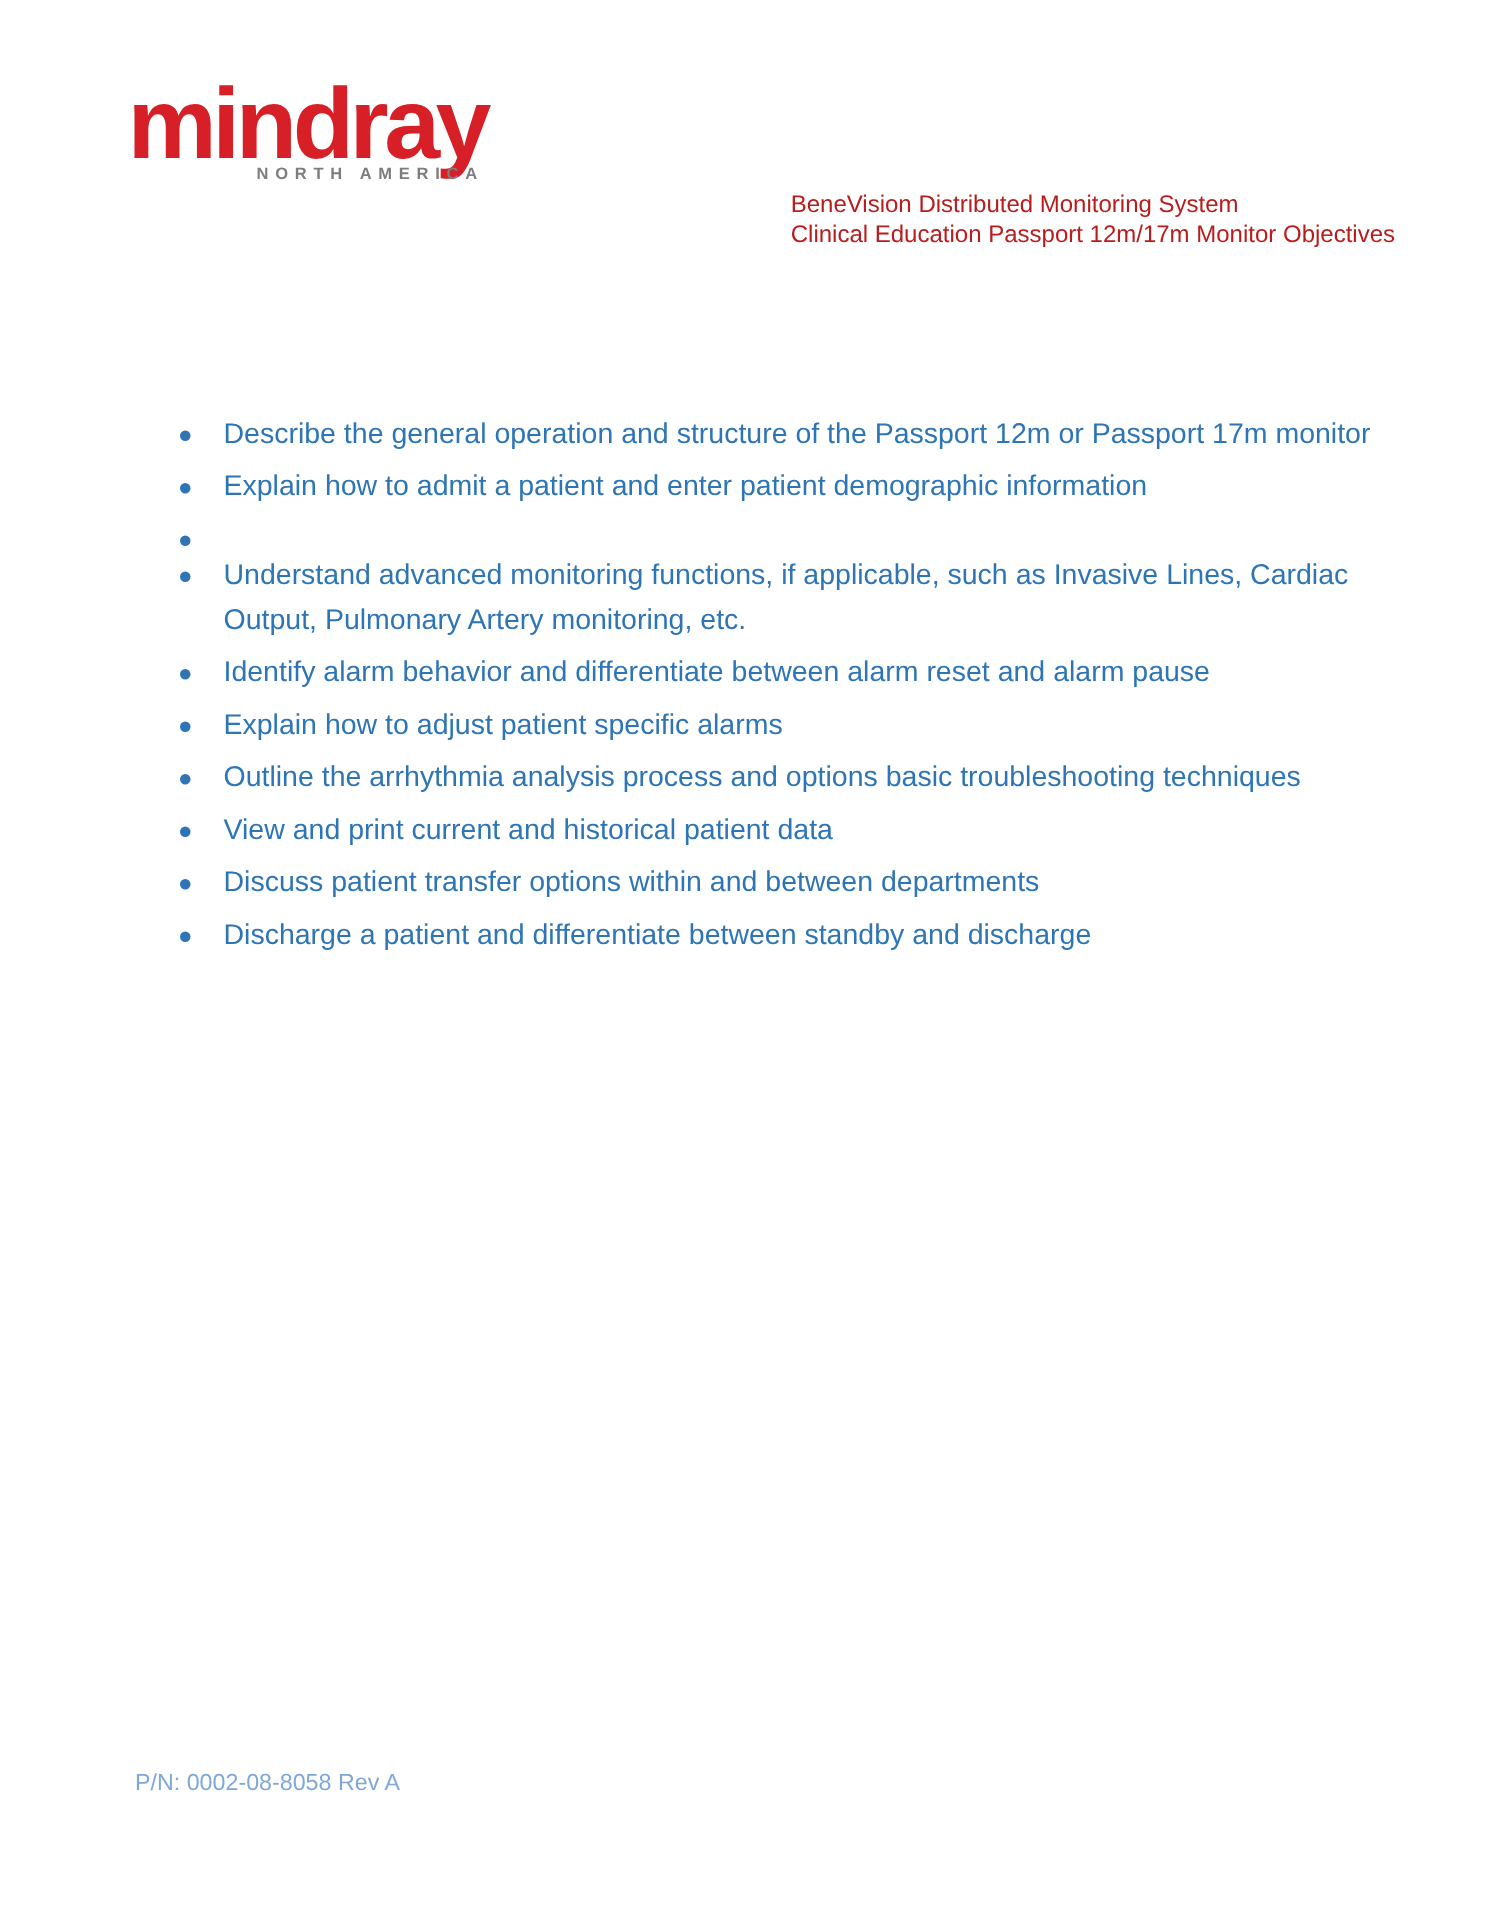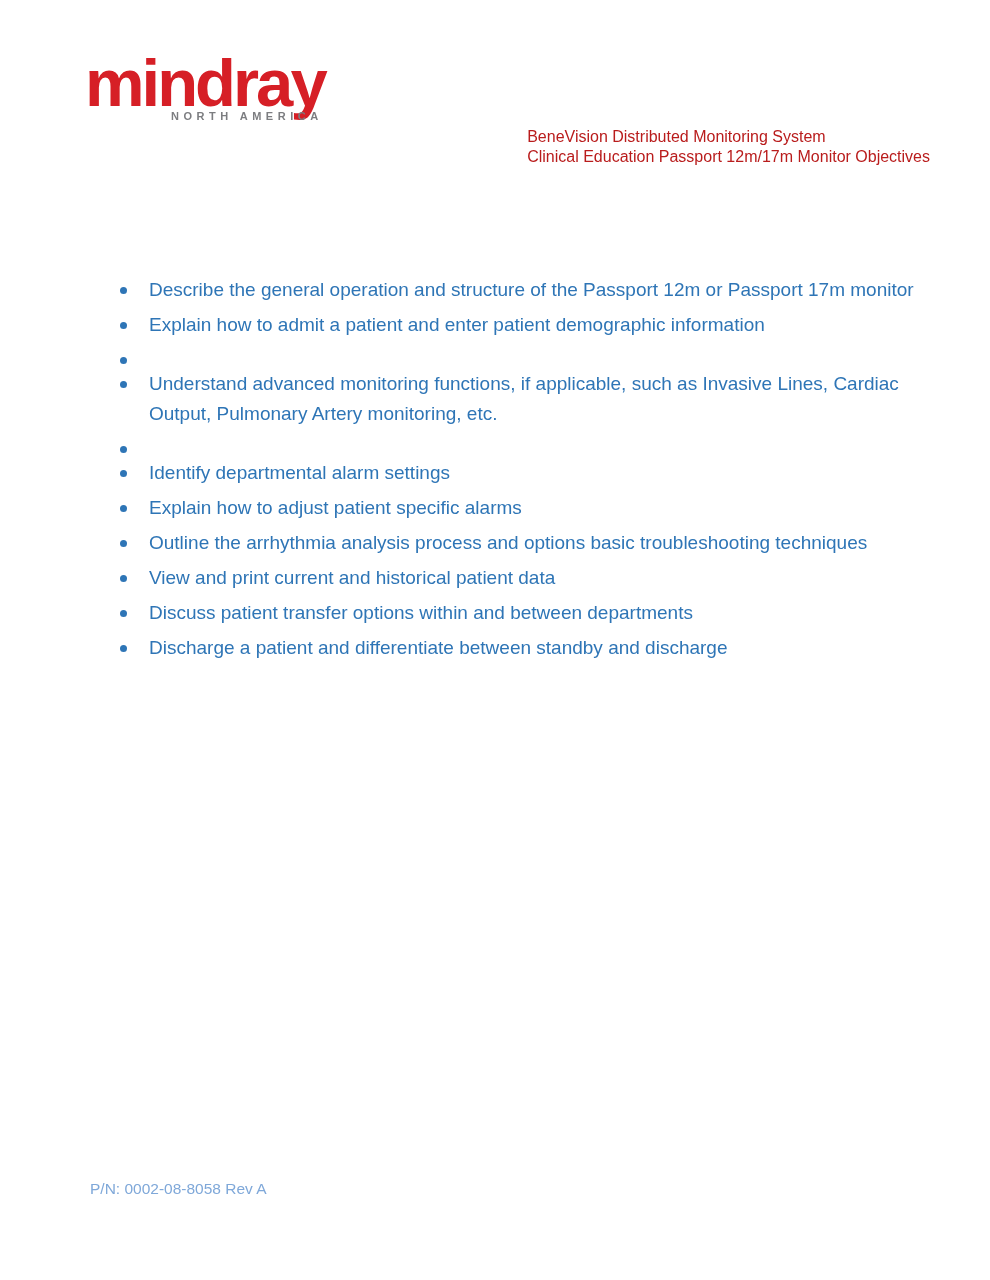--- a/index.html
+++ b/index.html
@@ -129,24 +129,21 @@
       </li>
       <li>
         <span class="dot"></span>
       </li>
       <li>
         <span class="dot"></span>
         <span>Understand advanced monitoring functions, if applicable, such as Invasive Lines, Cardiac Output, Pulmonary Artery monitoring, etc.</span>
       </li>
       <li>
         <span class="dot"></span>
-      </li>
-      <li>
-        <span class="dot"></span>
-        <span>Identify departmental alarm settings</span>
+        <span>Identify alarm behavior and differentiate between alarm reset and alarm pause</span>
       </li>
       <li>
         <span class="dot"></span>
         <span>Explain how to adjust patient specific alarms</span>
       </li>
       <li>
         <span class="dot"></span>
         <span>Outline the arrhythmia analysis process and options basic troubleshooting techniques</span>
       </li>
       <li>

